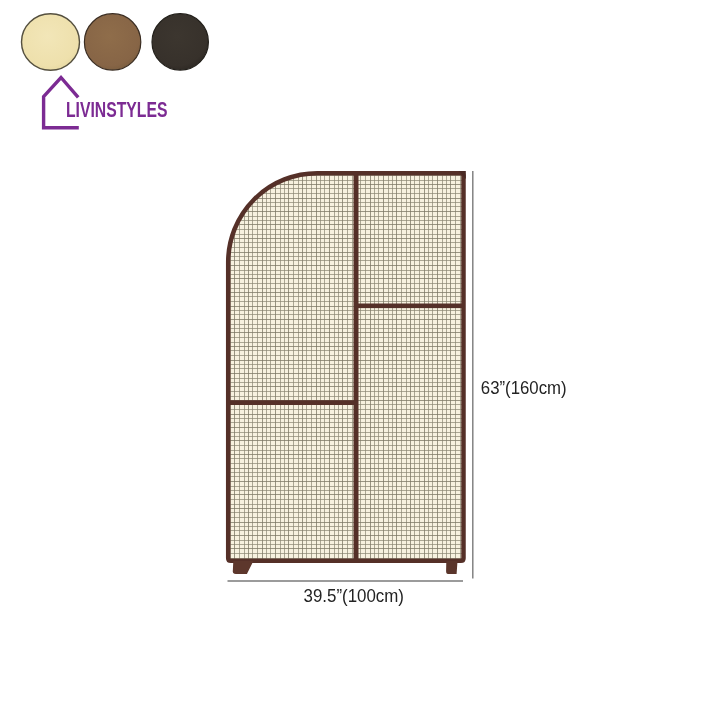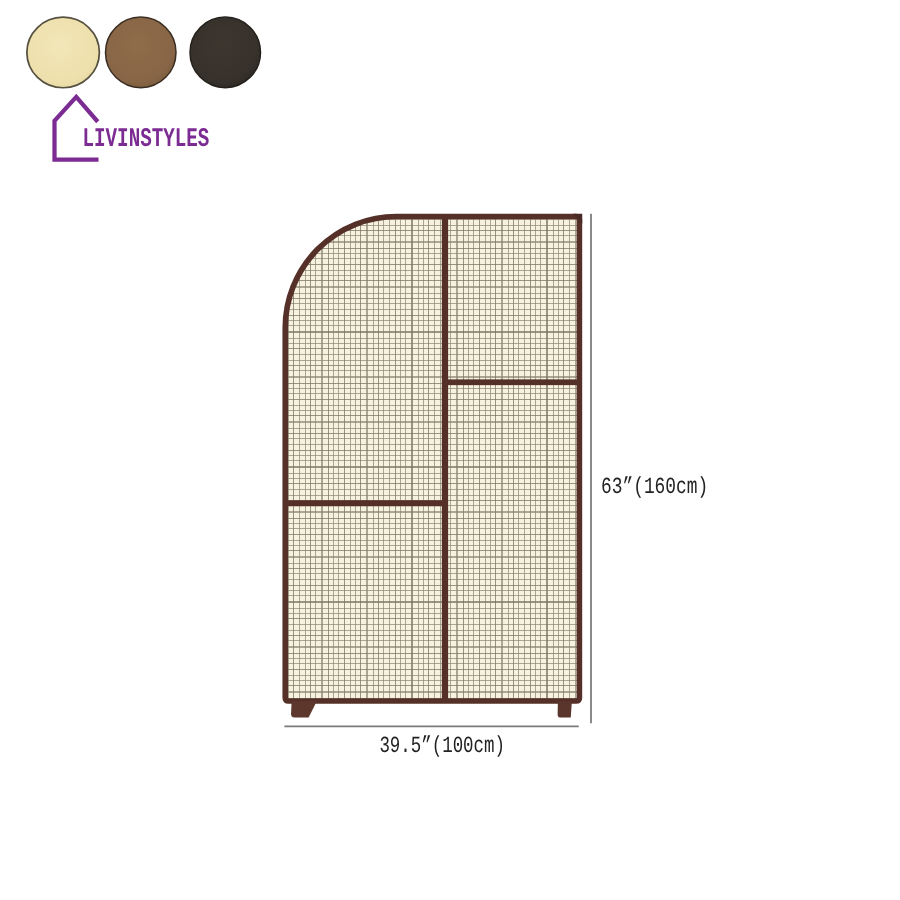--- a/index.html
+++ b/index.html
@@ -1,17 +1,17 @@
 <!DOCTYPE html>
 <html><head>
 <meta charset="utf-8">
 <style>
   html,body{margin:0;padding:0;background:#ffffff;}
   .stage{position:relative;width:720px;height:720px;background:#a3a3a3;overflow:hidden;
-         font-family:Liberation Mono, monospace;}
+         font-family:Liberation Sans, sans-serif;}
 </style>
 </head>
 <body>
 <div class="stage">
 <svg width="720" height="720" viewBox="0 0 720 720" xmlns="http://www.w3.org/2000/svg">
   <defs>
     <radialGradient id="gCream" cx="45%" cy="40%" r="65%">
       <stop offset="0%" stop-color="#f2e6b8"></stop>
       <stop offset="80%" stop-color="#eee0ac"></stop>
       <stop offset="100%" stop-color="#e5d7a0"></stop>

